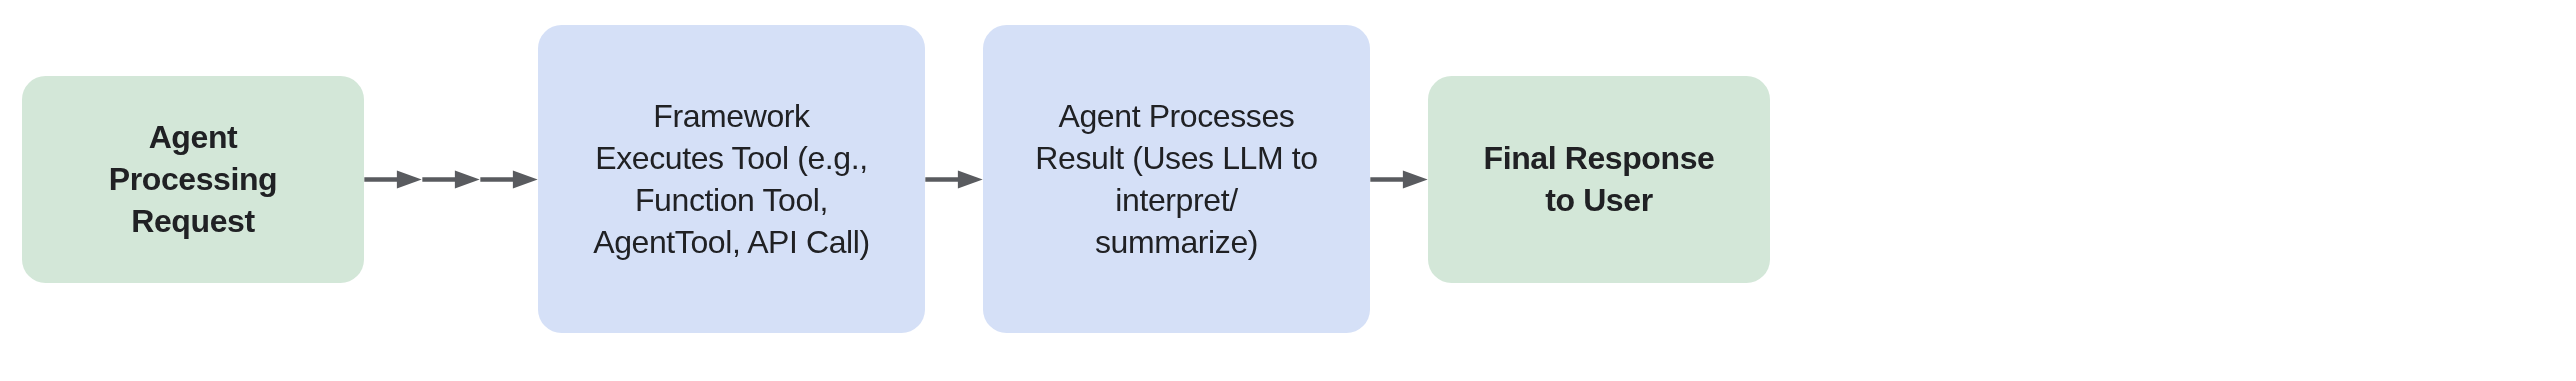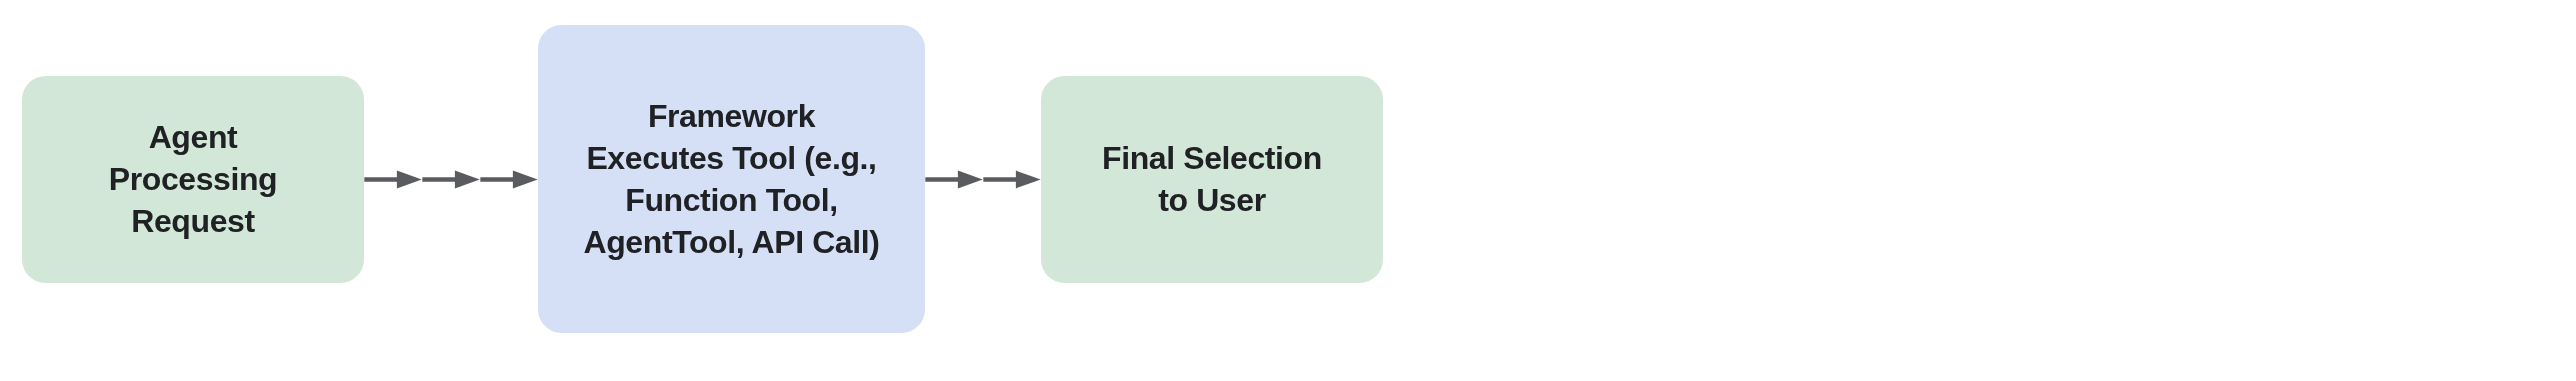--- a/index.html
+++ b/index.html
@@ -50,21 +50,21 @@
     display: block;
     white-space: pre-line;
     text-align: center;
     font-size: 32px;
     line-height: 42px;
     letter-spacing: -0.4px;
     color: var(--text);
     padding: 0 11px;
   }
   .node.green .label { font-weight: 700; }
-  .node.blue  .label { font-weight: 700; }
+  .node.blue  .label { font-weight: 400; }
   .arrow {
     flex-shrink: 0;
     width: 58px;
     height: 31px;
     position: relative;
     top: 4.7px;
     color: var(--arrow);
     display: flex;
     align-items: center;
     justify-content: center;
@@ -112,27 +112,33 @@
 AgentTool, API Call)</span>
   </div>
 
   <div class="arrow">
     <svg viewBox="0 0 74 40" aria-hidden="true">
       <line x1="0" y1="20" x2="45" y2="20" stroke="currentColor" stroke-width="6"></line>
       <polygon points="42,8.5 74,20 42,31.5" fill="currentColor"></polygon>
     </svg>
   </div>
 
+  <div class="node blue">
+    <span class="label">Agent Processes
+Result (Uses LLM to
+interpret/
+summarize)</span>
+  </div>
 
   <div class="arrow">
     <svg viewBox="0 0 74 40" aria-hidden="true">
       <line x1="0" y1="20" x2="45" y2="20" stroke="currentColor" stroke-width="6"></line>
       <polygon points="42,8.5 74,20 42,31.5" fill="currentColor"></polygon>
     </svg>
   </div>
 
   <div class="node green">
-    <span class="label">Final Selection
+    <span class="label">Final Response
 to User</span>
   </div>
 
 </div>
 
 
 </body></html>

